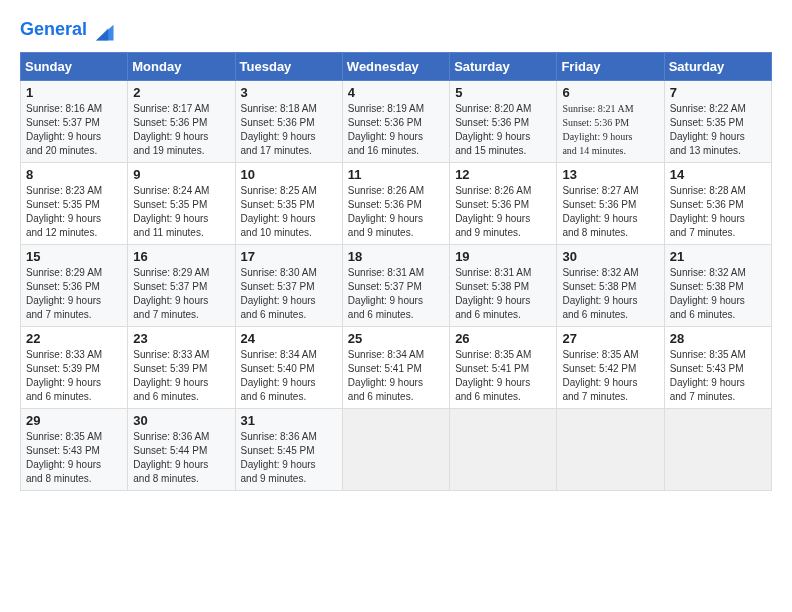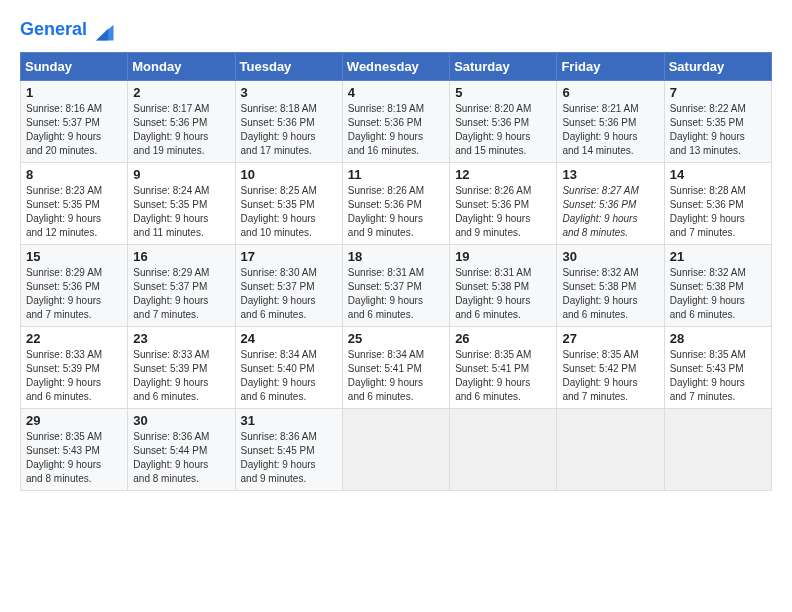--- a/index.html
+++ b/index.html
@@ -156,21 +156,21 @@
         </td>
         <td>
           <span class="day-num">5</span>
           <div class="cell-info" style="white-space: pre-line;">Sunrise: 8:20 AM
 Sunset: 5:36 PM
 Daylight: 9 hours
 and 15 minutes.</div>
         </td>
         <td>
           <span class="day-num">6</span>
-          <div class="cell-info" style="white-space: pre-line;">Sunrise: 8:21 AM
+          <div class="cell-info" style="white-space: pre-line; font-family: Liberation Serif, serif;">Sunrise: 8:21 AM
 Sunset: 5:36 PM
 Daylight: 9 hours
 and 14 minutes.</div>
         </td>
         <td>
           <span class="day-num">7</span>
           <div class="cell-info" style="white-space: pre-line;">Sunrise: 8:22 AM
 Sunset: 5:35 PM
 Daylight: 9 hours
 and 13 minutes.</div>
@@ -207,21 +207,21 @@
         </td>
         <td>
           <span class="day-num">12</span>
           <div class="cell-info" style="white-space: pre-line;">Sunrise: 8:26 AM
 Sunset: 5:36 PM
 Daylight: 9 hours
 and 9 minutes.</div>
         </td>
         <td>
           <span class="day-num">13</span>
-          <div class="cell-info" style="white-space: pre-line; font-style: italic;">Sunrise: 8:27 AM
+          <div class="cell-info" style="white-space: pre-line;">Sunrise: 8:27 AM
 Sunset: 5:36 PM
 Daylight: 9 hours
 and 8 minutes.</div>
         </td>
         <td>
           <span class="day-num">14</span>
           <div class="cell-info" style="white-space: pre-line;">Sunrise: 8:28 AM
 Sunset: 5:36 PM
 Daylight: 9 hours
 and 7 minutes.</div>

